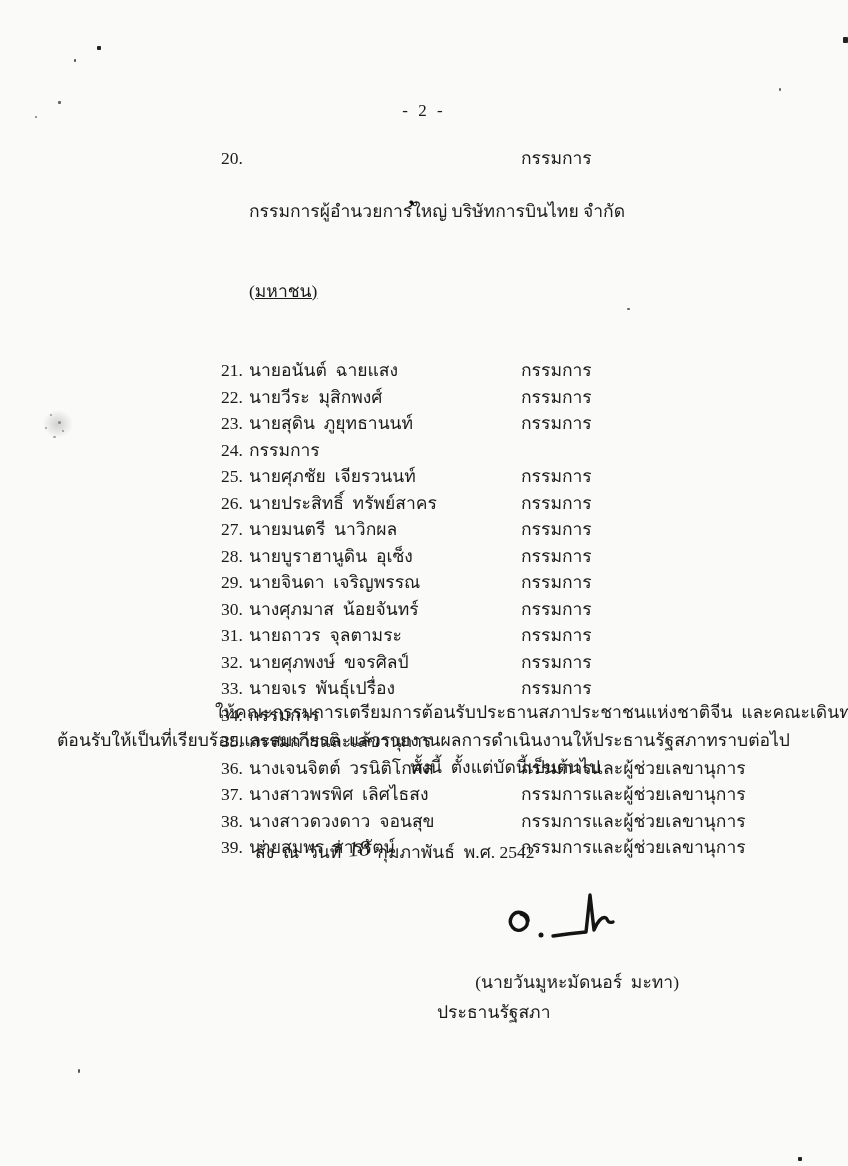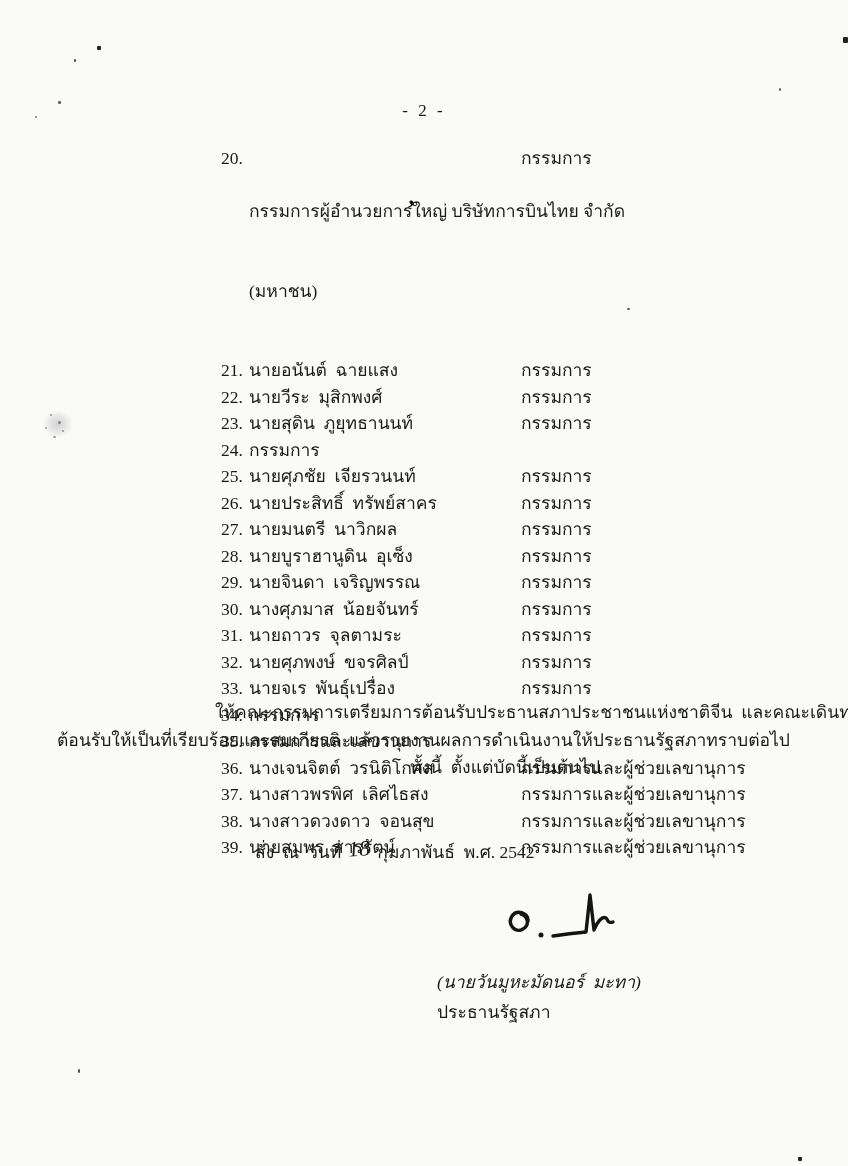--- a/index.html
+++ b/index.html
@@ -43,21 +43,21 @@
     display:inline-block;
     font-size:22px;line-height:20px;
     padding:0 7px;
     transform:skewX(-8deg) rotate(-4deg) translateY(-2px);
     font-weight:500;
   }
   
   .signature-svg{position:absolute;left:497px;top:888px;}
   .sig-name{
     position:absolute;top:969px;left:437px;width:242px;
-    text-align:left;font-size:17.5px;line-height:26px;white-space:pre;font-style:italic;
+    text-align:right;font-size:17.5px;line-height:26px;white-space:pre;
   }
   .sig-title{
     position:absolute;top:999px;left:437px;width:242px;
     text-align:left;font-size:17.5px;line-height:26px;
   }
   
   .speck{position:absolute;background:#222;border-radius:1px;}
   .ink-comma{
     position:absolute;left:409px;top:183px;
     font-size:24px;font-weight:bold;color:#111;
@@ -75,21 +75,21 @@
 <div class="page">
 
   <div class="page-number">- 2 -</div>
 
   <div class="member-list">
 
     <div class="row">
       <span class="c-no">20.</span>
       <span class="c-name">
         <span style="display:block;">กรรมการผู้อำนวยการใหญ่ บริษัทการบินไทย จำกัด</span>
-        <span style="display:block;">(มหาชน)</span>
+        <span style="display:block;text-decoration:underline;">(มหาชน)</span>
       </span>
       <span class="c-role">กรรมการ</span>
     </div>
 
     <div class="row">
       <span class="c-no">21.</span>
       <span class="c-name">นายอนันต์  ฉายแสง</span>
       <span class="c-role">กรรมการ</span>
     </div>
     <div class="row">

